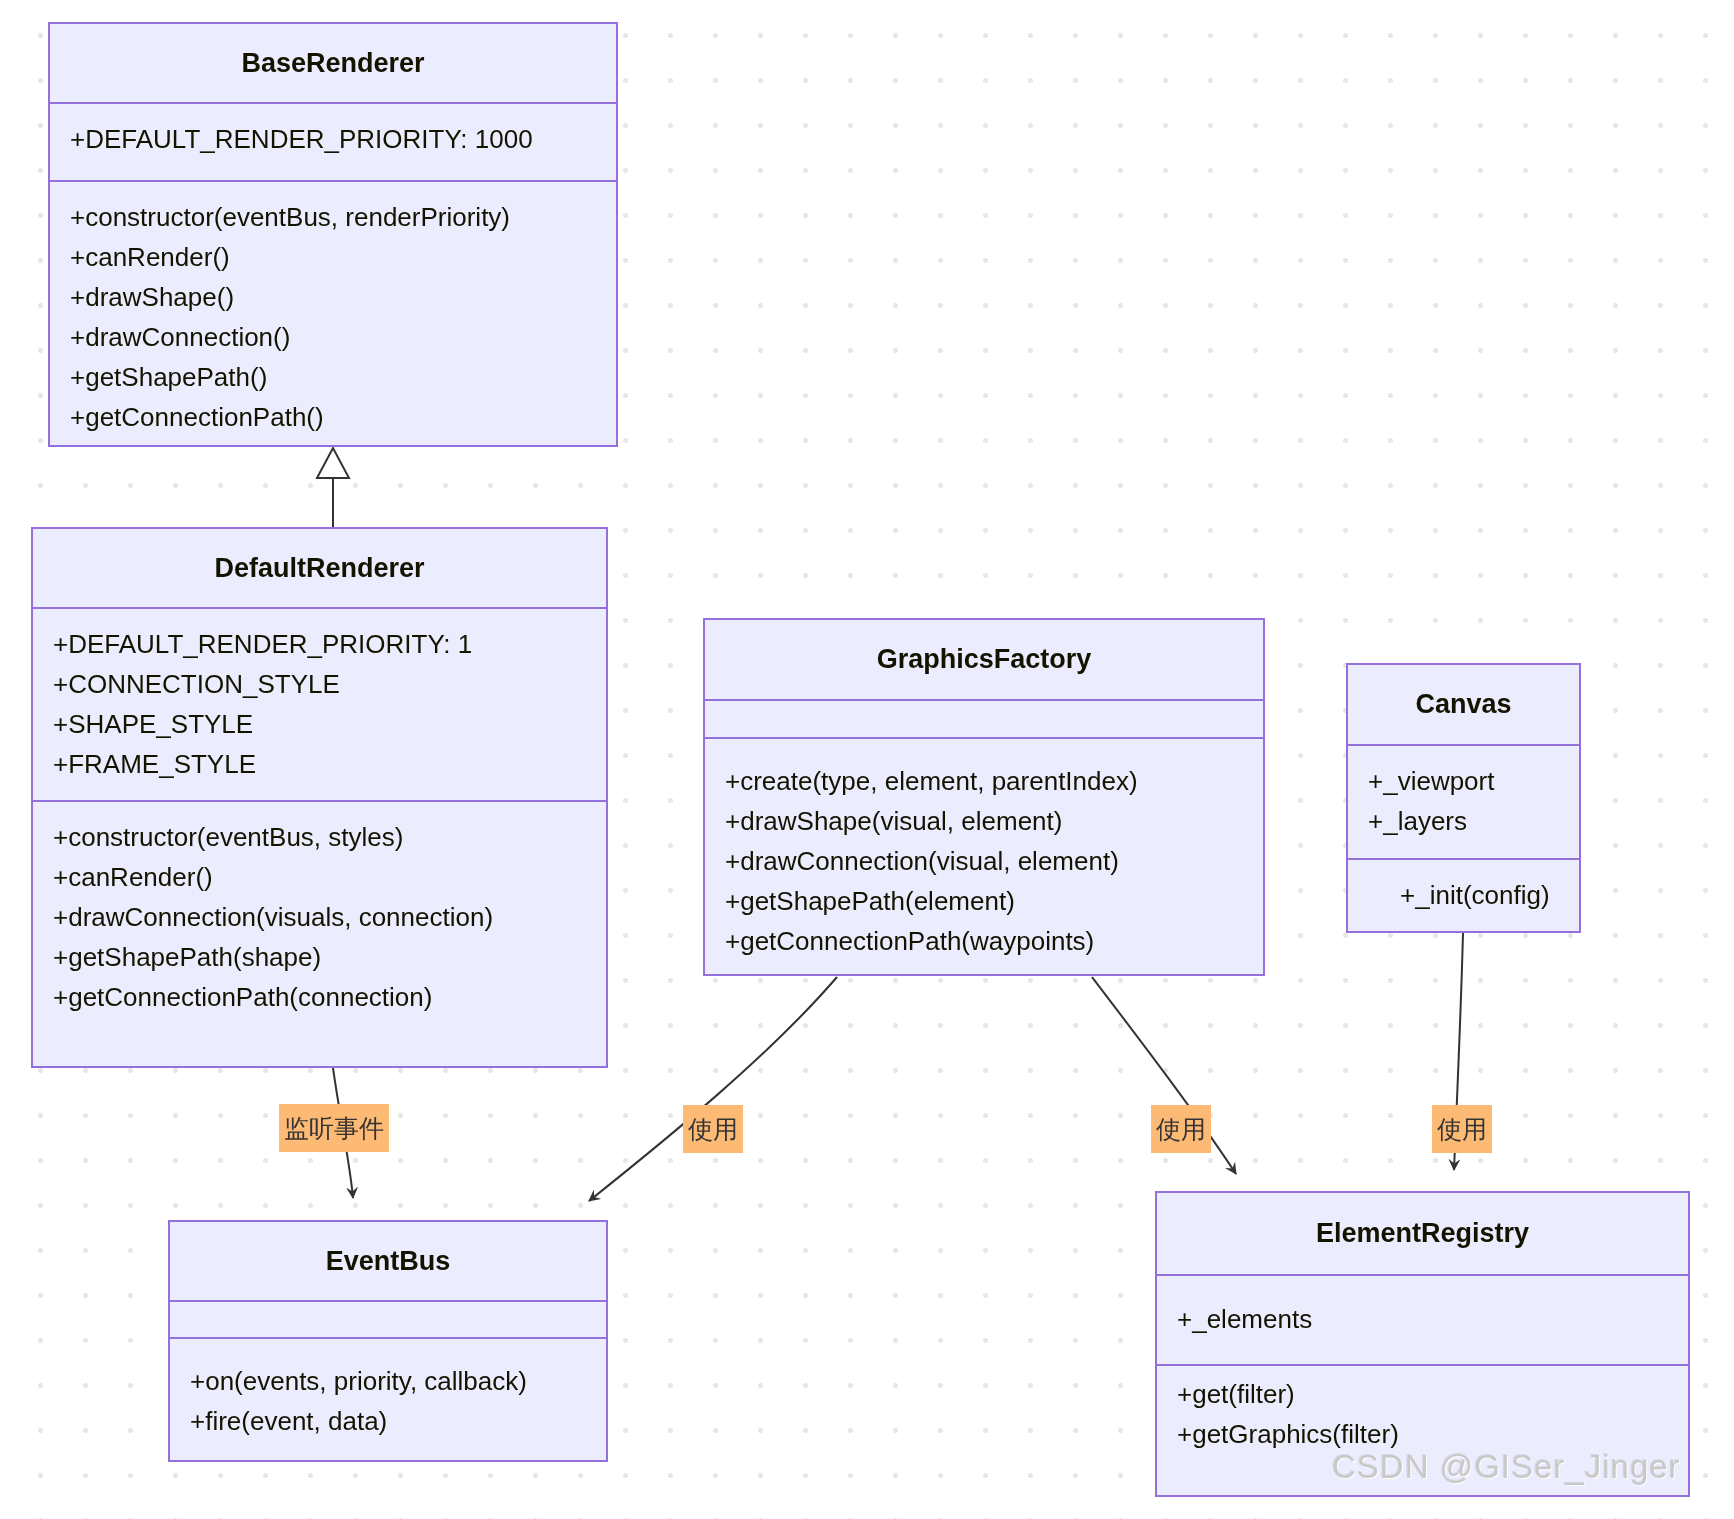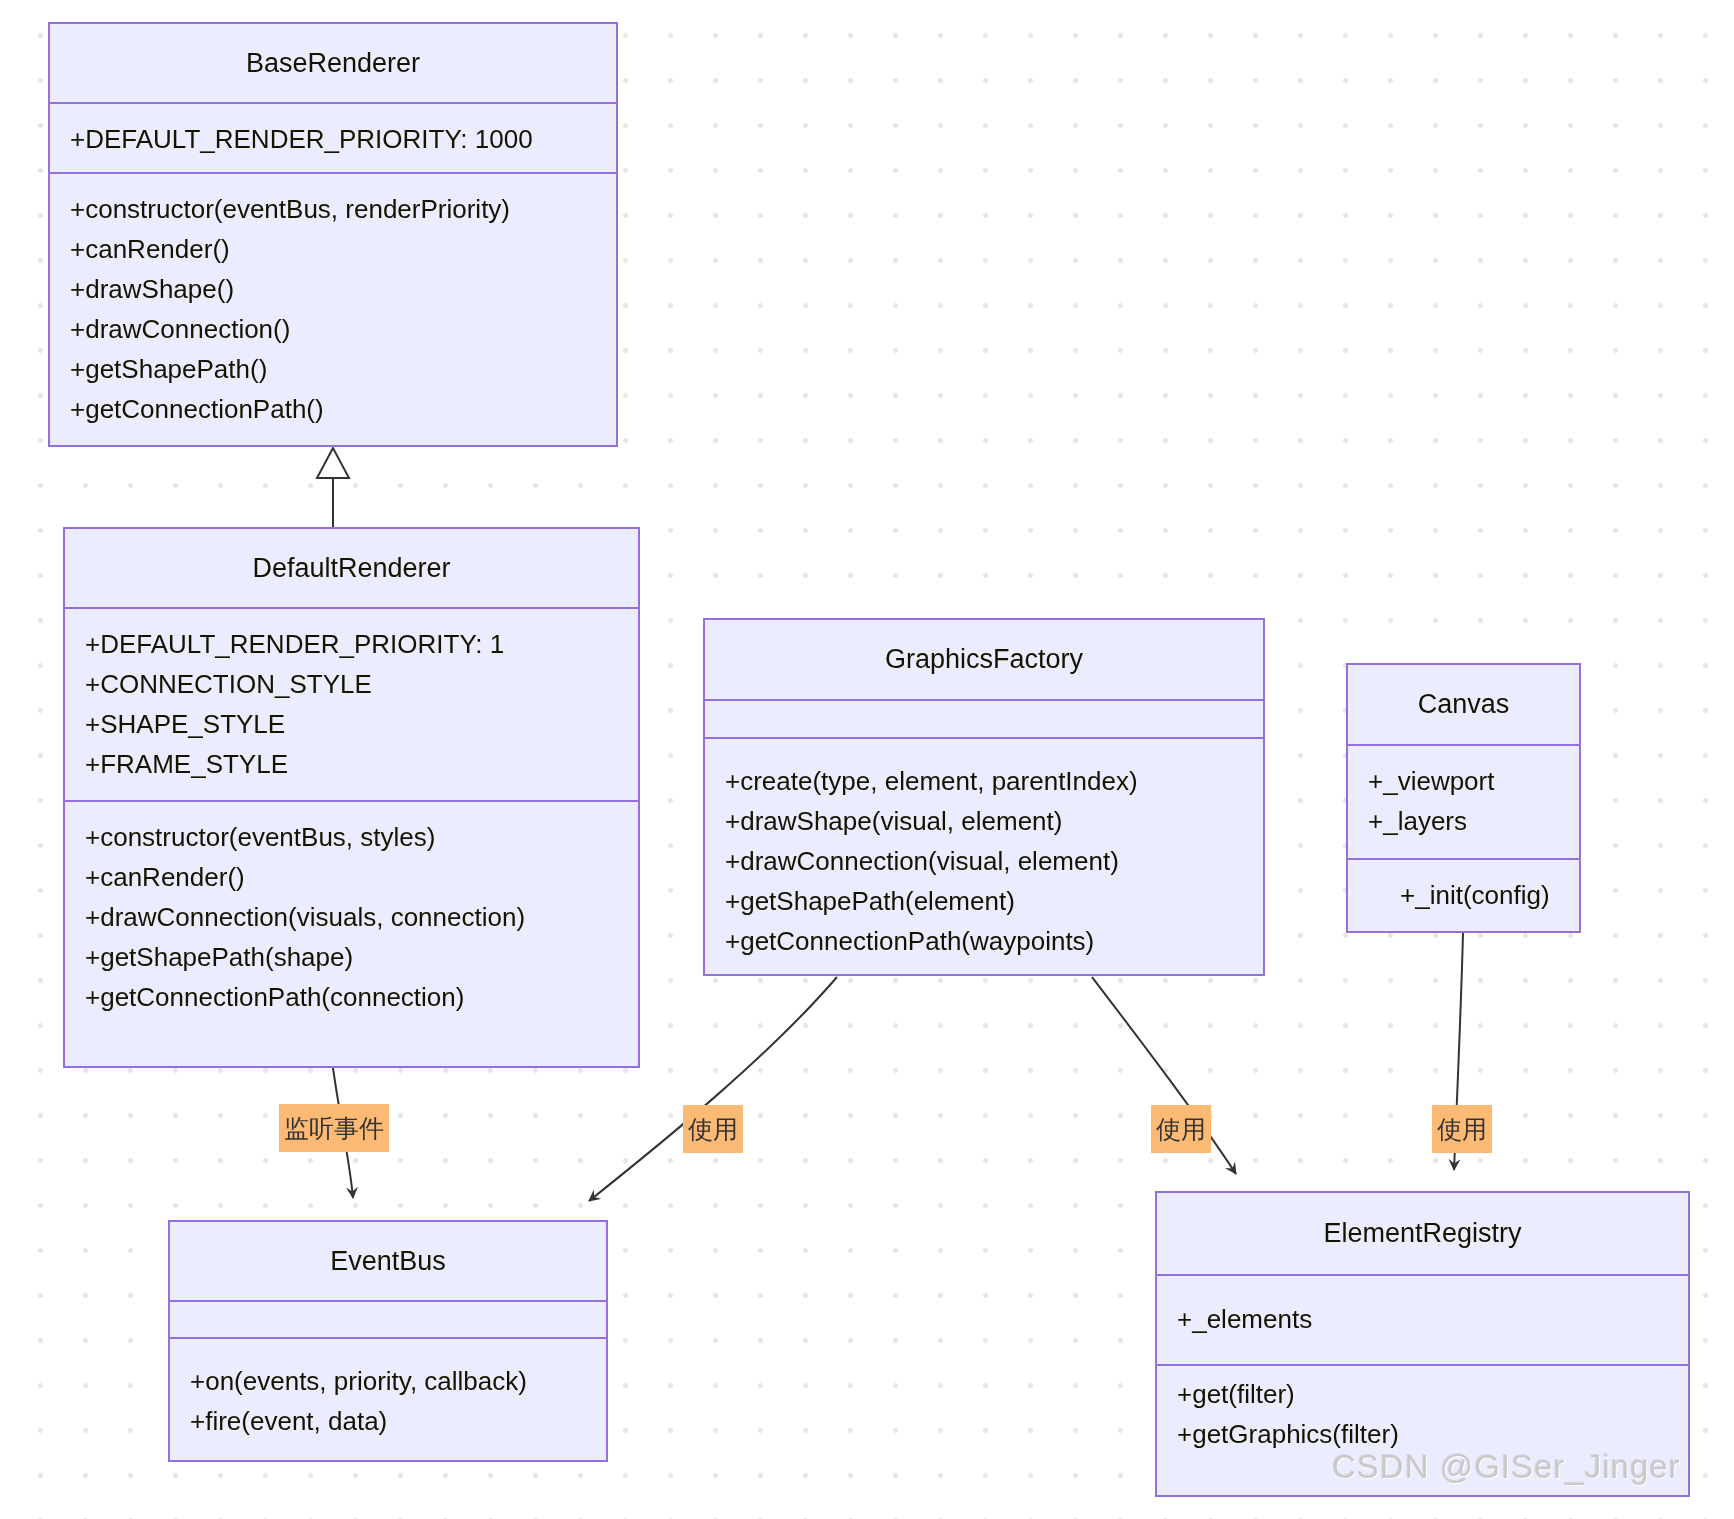--- a/index.html
+++ b/index.html
@@ -14,43 +14,43 @@
   .uml-box{
     position:absolute;
     background:#ECECFF;
     border:2px solid #9370DB;
     box-sizing:border-box;
     display:flex;flex-direction:column;
     color:#131300;
   }
   .uml-title{
     display:flex;align-items:center;justify-content:center;
-    font-weight:normal;font-size:27px;color:#131300;
+    font-weight:bold;font-size:27px;color:#131300;
     flex:0 0 auto;
   }
   .uml-sec{
     border-top:2px solid #9370DB;
     box-sizing:border-box;
     padding-top:15px;
     flex:0 0 auto;
     overflow:hidden;
   }
   .uml-line{
     height:40px;line-height:40px;
     padding-left:20px;
     font-size:26px;white-space:nowrap;
     color:#131300;
   }
   
   #box-baserenderer{left:48px;top:22px;width:570px;height:425px;}
   #box-baserenderer .uml-title{height:78px;}
-  #box-baserenderer .sec-attrs{height:70px;}
+  #box-baserenderer .sec-attrs{height:78px;}
   #box-baserenderer .sec-methods{height:269px;}
 
-  #box-defaultrenderer{left:63px;top:527px;width:577px;height:541px;}
+  #box-defaultrenderer{left:31px;top:527px;width:577px;height:541px;}
   #box-defaultrenderer .uml-title{height:78px;}
   #box-defaultrenderer .sec-attrs{height:193px;}
   #box-defaultrenderer .sec-methods{height:270px;}
 
   #box-graphicsfactory{left:703px;top:618px;width:562px;height:358px;}
   #box-graphicsfactory .uml-title{height:79px;}
   #box-graphicsfactory .sec-attrs{height:38px;padding-top:0;}
   #box-graphicsfactory .sec-methods{height:241px;padding-top:22px;}
 
   #box-canvas{left:1346px;top:663px;width:235px;height:270px;}

